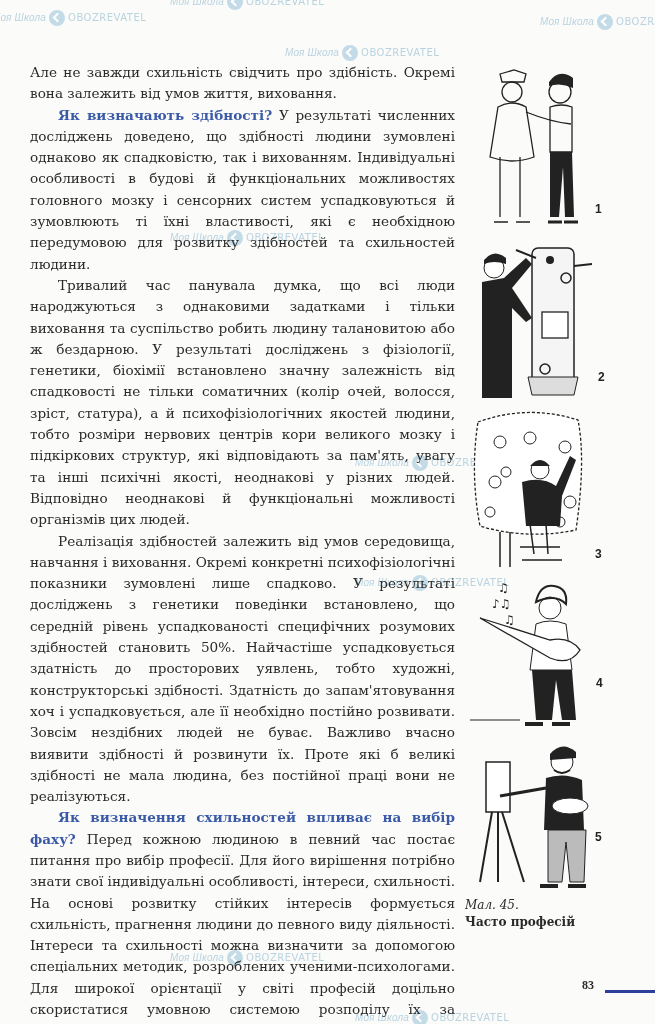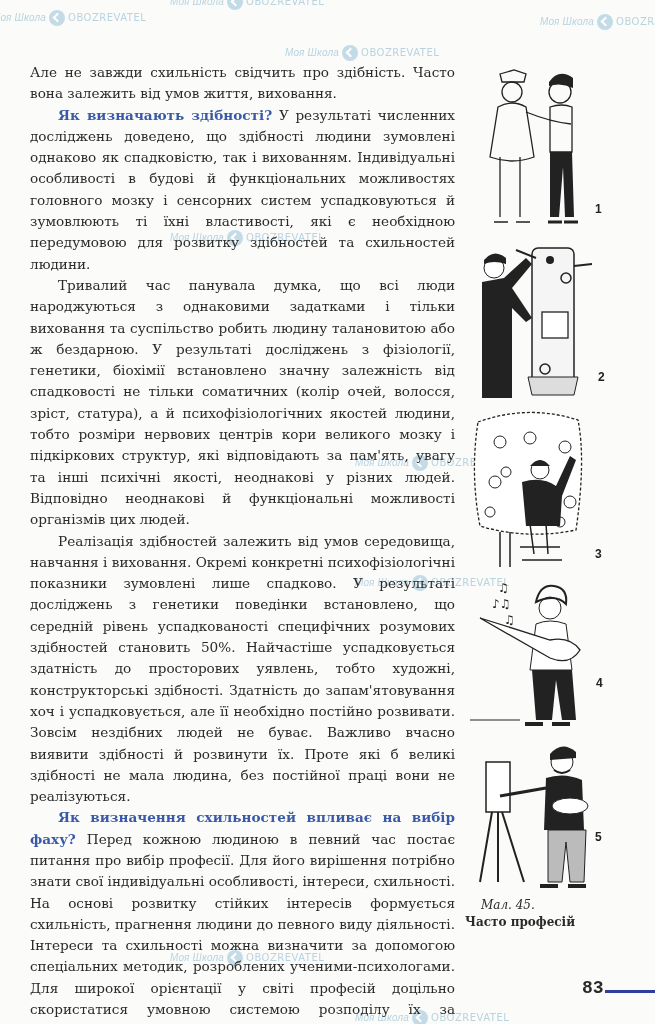--- a/index.html
+++ b/index.html
@@ -28,44 +28,44 @@
   .text-col p { margin: 0; text-indent: 0; }
   .text-col p.indent { text-indent: 28px; }
   .heading-inline { color: #3a5aa8; font-weight: bold; }
 
   .illustrations { position: absolute; left: 470px; top: 62px; width: 180px; }
   .fig { position: relative; width: 180px; }
   .fig svg { display: block; }
   .fig-num { position: absolute; font-family: "Liberation Sans", sans-serif; font-weight: bold; font-size: 12px; color: #222; }
 
   .caption { position: absolute; left: 465px; top: 897px; font-size: 12px; line-height: 17px; color: #2a2a2a; }
-  .caption .cap-num { font-style: italic; margin-left: 16px; }
+  .caption .cap-num { font-style: italic; }
   .caption .cap-title { font-weight: bold; }
 
   .page-number {
-    position: absolute; left: 582px; top: 978px; font-size: 18px; font-weight: bold; color: #2a2a2a;
-    font-family: Liberation Mono, monospace;
+    position: absolute; left: 582px; top: 978px; font-size: 12px; font-weight: bold; color: #2a2a2a;
+    font-family: Liberation Serif, serif;
   }
   .page-rule { position: absolute; left: 605px; top: 990px; width: 50px; height: 3px; background: #2d3f9a; }
 </style>
 </head>
 <body>
 
 <div class="watermark" style="left:-8px; top:10px;"><span>Моя Школа</span><span class="wm-logo"></span><span class="wm-brand">OBOZREVATEL</span></div>
 <div class="watermark" style="left:170px; top:-6px;"><span>Моя Школа</span><span class="wm-logo"></span><span class="wm-brand">OBOZREVATEL</span></div>
 <div class="watermark" style="left:285px; top:45px;"><span>Моя Школа</span><span class="wm-logo"></span><span class="wm-brand">OBOZREVATEL</span></div>
 <div class="watermark" style="left:540px; top:14px;"><span>Моя Школа</span><span class="wm-logo"></span><span class="wm-brand">OBOZREVATEL</span></div>
 <div class="watermark" style="left:170px; top:230px;"><span>Моя Школа</span><span class="wm-logo"></span><span class="wm-brand">OBOZREVATEL</span></div>
 <div class="watermark" style="left:355px; top:455px;"><span>Моя Школа</span><span class="wm-logo"></span><span class="wm-brand">OBOZREVATEL</span></div>
 <div class="watermark" style="left:355px; top:575px;"><span>Моя Школа</span><span class="wm-logo"></span><span class="wm-brand">OBOZREVATEL</span></div>
 <div class="watermark" style="left:170px; top:950px;"><span>Моя Школа</span><span class="wm-logo"></span><span class="wm-brand">OBOZREVATEL</span></div>
 <div class="watermark" style="left:355px; top:1010px;"><span>Моя Школа</span><span class="wm-logo"></span><span class="wm-brand">OBOZREVATEL</span></div>
 
 <div class="text-col">
-  <p><span>Але не завжди схильність свідчить про здібність. Часто вона залежить від умов життя, виховання.</span></p>
+  <p><span>Але не завжди схильність свідчить про здібність. Окремі вона залежить від умов життя, виховання.</span></p>
   <p class="indent"><span class="heading-inline">Як визначають здібності?</span><span> У результаті численних досліджень доведено, що здібності людини зумовлені однаково як спадковістю, так і вихованням. Індивідуальні особливості в будові й функціональних можливостях головного мозку і сенсорних систем успадковуються й зумовлюють ті їхні властивості, які є необхідною передумовою для розвитку здібностей та схильностей людини.</span></p>
   <p class="indent"><span>Тривалий час панувала думка, що всі люди народжуються з однаковими задатками і тільки виховання та суспільство робить людину талановитою або ж бездарною. У результаті досліджень з фізіології, генетики, біохімії встановлено значну залежність від спадковості не тільки соматичних (колір очей, волосся, зріст, статура), а й психофізіологічних якостей людини, тобто розміри нервових центрів кори великого мозку і підкіркових структур, які відповідають за пам'ять, увагу та інші психічні якості, неоднакові у різних людей. Відповідно неоднакові й функціональні можливості організмів цих людей.</span></p>
   <p class="indent"><span>Реалізація здібностей залежить від умов середовища, навчання і виховання. Окремі конкретні психофізіологічні показники зумовлені лише спадково. У результаті досліджень з генетики поведінки встановлено, що середній рівень успадкованості специфічних розумових здібностей становить 50%. Найчастіше успадковується здатність до просторових уявлень, тобто художні, конструкторські здібності. Здатність до запам'ятовування хоч і успадковується, але її необхідно постійно розвивати. Зовсім нездібних людей не буває. Важливо вчасно виявити здібності й розвинути їх. Проте які б великі здібності не мала людина, без постійної праці вони не реалізуються.</span></p>
   <p class="indent"><span class="heading-inline">Як визначення схильностей впливає на вибір фаху?</span><span> Перед кожною людиною в певний час постає питання про вибір професії. Для його вирішення потрібно знати свої індивідуальні особливості, інтереси, схильності. На основі розвитку стійких інтересів формується схильність, прагнення людини до певного виду діяльності. Інтереси та схильності можна визначити за допомогою спеціальних методик, розроблених ученими-психологами. Для широкої орієнтації у світі професій доцільно скористатися умовною системою розподілу їх за предметом праці, розробленою російським психологом Є.О. Климовим. Він розподілив професії на п'ять типів:</span></p>
 </div>
 
 <div class="illustrations">
 
   <div class="fig" style="height:180px;">
     <svg width="180" height="180" viewBox="0 0 180 180">

